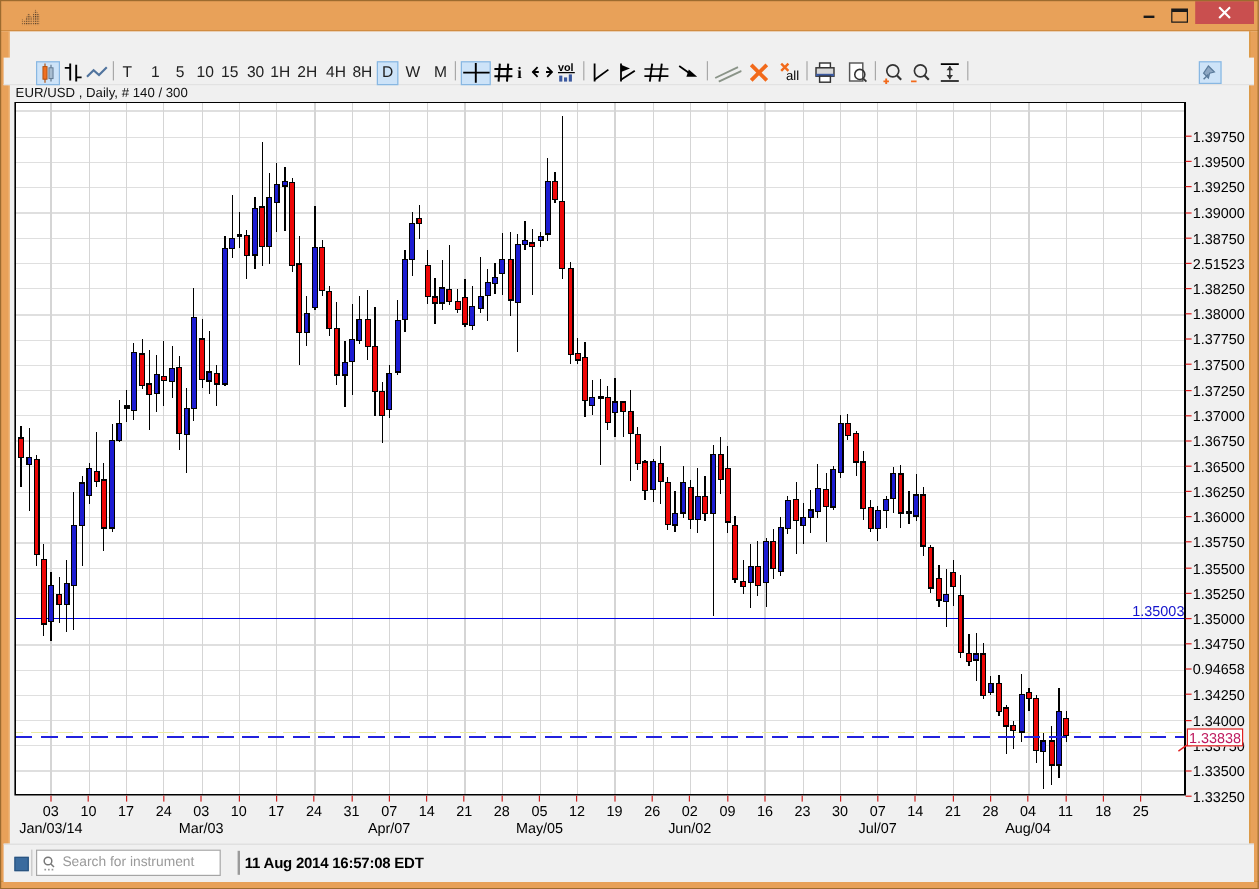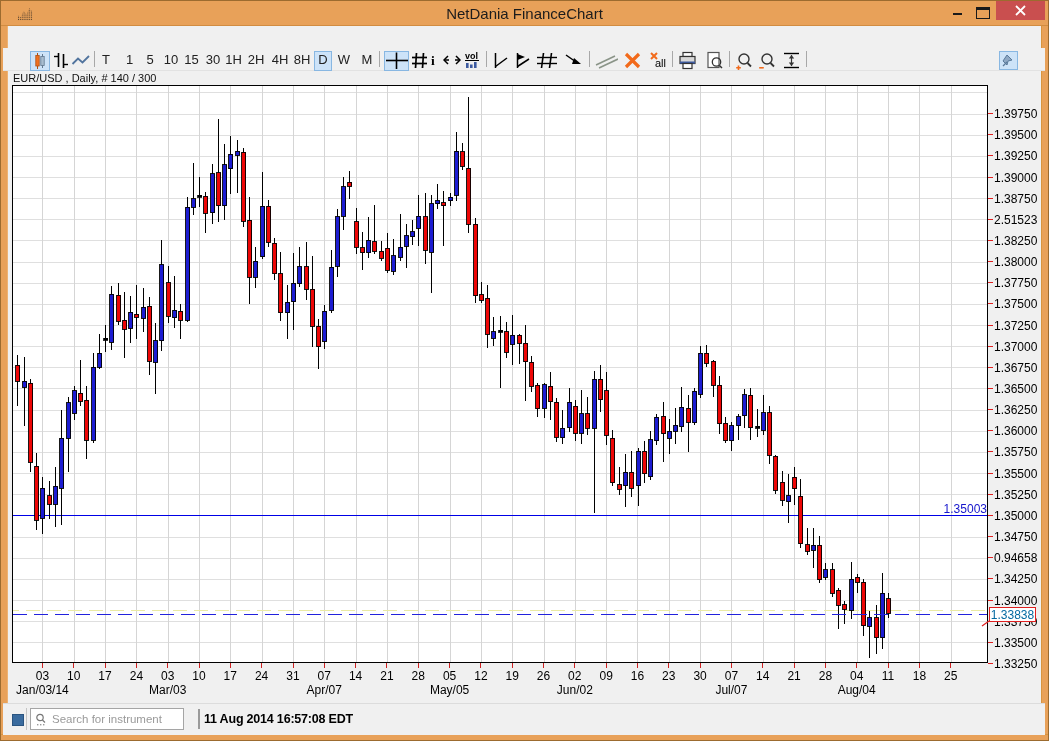--- a/index.html
+++ b/index.html
@@ -14,42 +14,41 @@
 #minbtn { left:953px; top:13px; width:9px; height:2px; background:#1a1a1a; }
 #maxbtn { left:976px; top:7px; width:14px; height:12px; border:1px solid #1a1a1a; border-top:3px solid #1a1a1a; }
 #menubar { left:3px; top:27px; width:1042px; height:21px; background:#f0f0f0; }
 .mi { position:absolute; top:3.5px; font-size:12.5px; font-weight:bold; color:#111; letter-spacing:-0.55px; }
 #toolbar { left:3px; top:48px; width:1042px; height:23px; background:#f0f0f0; border-bottom:1px solid #e2e2e2; }
 .tbtxt { position:absolute; top:4px; font-size:13px; color:#222; text-align:center; width:26px; }
 .selbox { position:absolute; background:#cde3f8; border:1px solid #88b7e2; }
 .tsep { position:absolute; top:3px; width:1px; height:16px; background:#a8a8a8; }
 #chartlabel { left:13px; top:72px; font-size:11px; color:#111; }
 #plot { left:12px; top:85px; width:977px; height:578px; }
-#pricebox { left:989px; top:607px; width:47px; height:15px; background:#fff; border:1px solid #e02020; color:#0369a1; font-size:12px; text-align:center; line-height:14px; }
+#pricebox { left:989px; top:607px; width:47px; height:15px; background:#fff; border:1px solid #e02020; color:#be185d; font-size:12px; text-align:center; line-height:14px; }
 .pl { position:absolute; left:994px; font-size:12px; color:#000; }
 .ptick { position:absolute; left:988px; width:5px; height:1px; background:#e02020; }
 #lineprice { left:941px; top:502px; width:46px; font-size:12px; color:#1515cc; text-align:right; }
 .dl { position:absolute; top:669px; width:31px; text-align:center; font-size:12px; color:#000; }
 .dtick { position:absolute; top:663px; width:1px; height:5px; background:#cc2222; }
 .ml { position:absolute; top:683px; width:80px; text-align:center; font-size:12px; color:#000; }
 #statusbar { left:3px; top:703px; width:1042px; height:32px; background:#f0f0f0; border-top:1px solid #dcdcdc; }
 #bluesq { left:12px; top:714px; width:12px; height:12px; background:#3a6b9e; border:1px solid #2a5480; }
 #ssep1 { left:26px; top:708px; width:1px; height:22px; background:#c4c4c4; }
 #searchbox { left:30px; top:708px; width:154px; height:22px; background:#fff; border:1px solid #a5a5a5; }
 #sphold { left:52px; top:713px; font-size:11.5px; color:#9a9a9a; }
 #ssep2 { left:198px; top:709px; width:2px; height:20px; background:#9a9a9a; }
 #clock { left:204px; top:712px; font-size:12.5px; font-weight:bold; color:#000; letter-spacing:-0.2px; }
 </style></head>
 <body>
 <div id="win">
   <div id="titlebar" class="abs"></div>
   <div id="lborder" class="abs"></div>
   <div id="rborder" class="abs"></div>
   <div id="bborder" class="abs"></div>
-  <div id="title" class="abs">NetDania FinanceChart</div>
   <svg class="abs" style="left:18px;top:6px" width="15" height="15" viewBox="0 0 16 16">
     <defs>
         <pattern id="dots" width="2" height="2" patternUnits="userSpaceOnUse">
           <rect width="1" height="1" fill="#4a3828"></rect>
         </pattern>
       </defs>
     <path d="M0 16 L0 10 L3 12 L6 5 L9 9 L12 2 L16 7 L16 16 Z" fill="url(#dots)"></path>
   </svg>
   <div id="minbtn" class="abs"></div>
   <div id="maxbtn" class="abs"></div>

